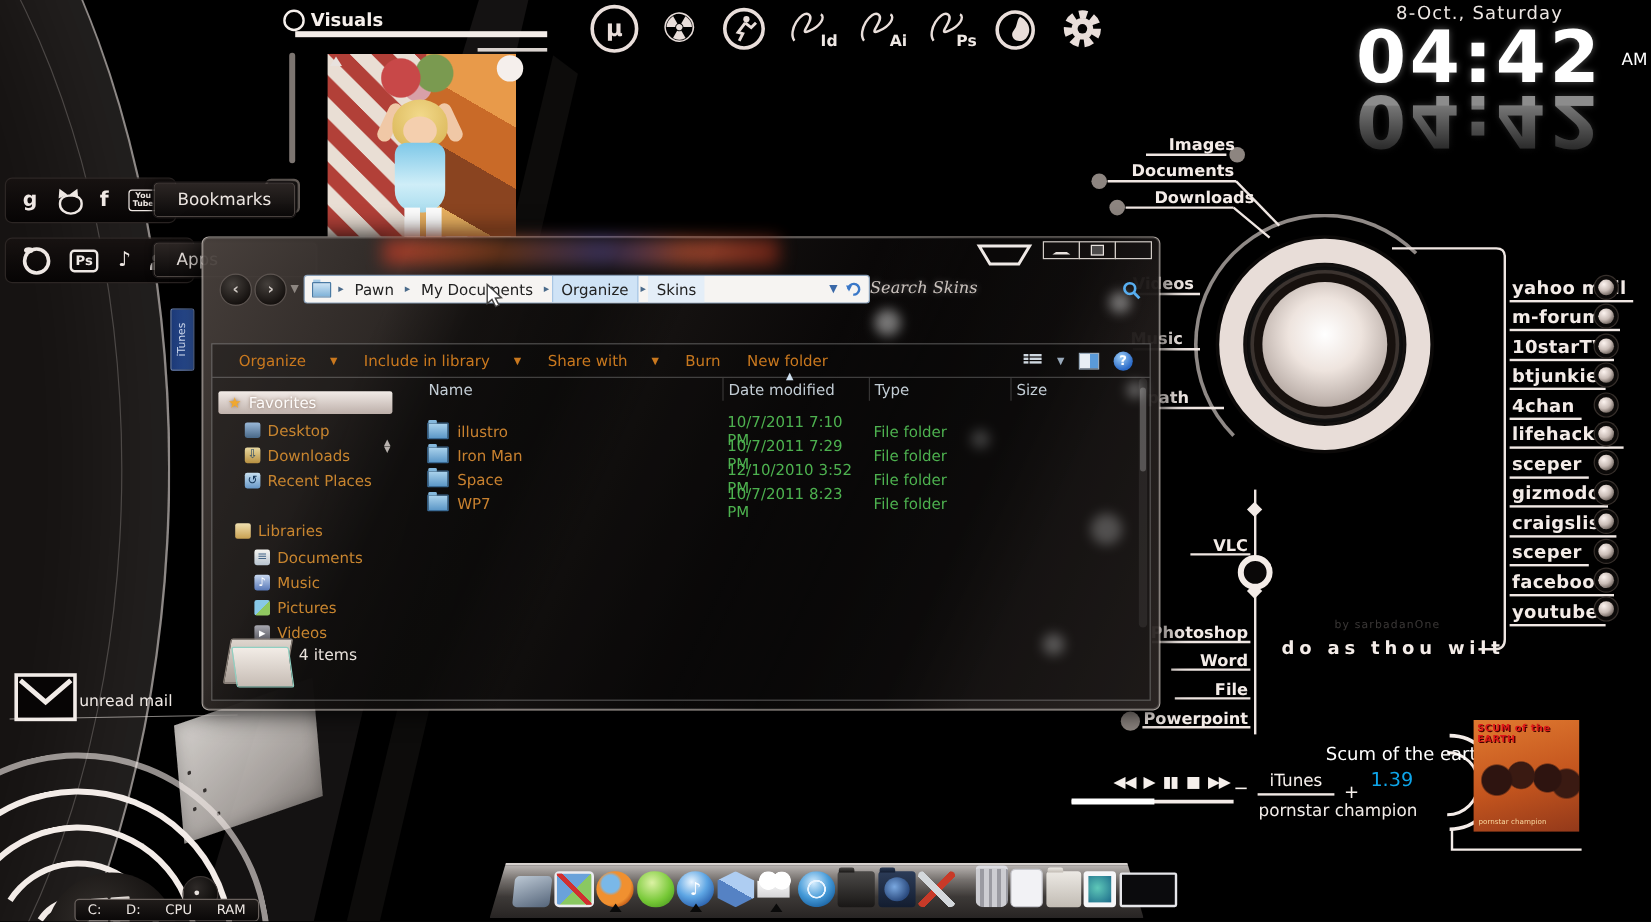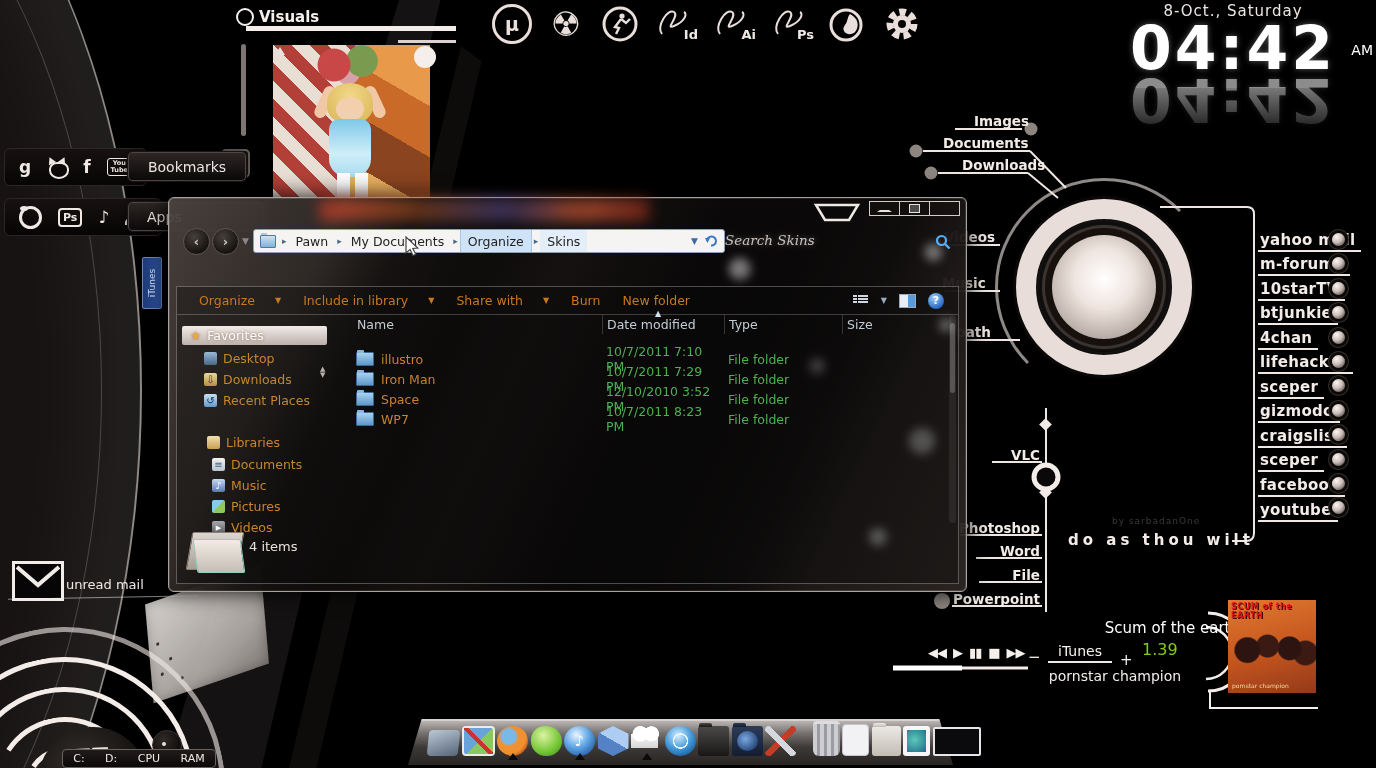--- a/index.html
+++ b/index.html
@@ -135,21 +135,21 @@
   .applbl{width:90px;text-align:right;z-index:3;}
   
   .motto{left:1068px;top:531px;font-size:15px;font-weight:bold;letter-spacing:4px;color:#f4ece8;z-index:3;}
   .credit{left:1112px;top:516px;font-size:9px;color:rgba(205,195,190,.28);letter-spacing:1px;z-index:3;}
   
   .trk{left:1060px;top:619px;width:180px;text-align:right;font-size:15px;color:#fff;z-index:3;}
   .controls{left:928px;top:645px;display:flex;gap:7px;font-size:13px;color:#f6f0ec;z-index:3;letter-spacing:-1px;}
   .psrc{left:1048px;top:643px;font-size:14px;color:#f6f0ec;border-bottom:2px solid #f1e8e4;padding:0 10px 2px;z-index:3;}
   .pminus{left:1028px;top:648px;font-size:15px;color:#f6f0ec;z-index:3;}
   .pplus{left:1120px;top:651px;font-size:15px;color:#f6f0ec;z-index:3;}
-  .ptime{left:1142px;top:640px;font-size:16px;color:#84cc16;z-index:3;}
+  .ptime{left:1142px;top:640px;font-size:16px;color:#0ea5e9;z-index:3;}
   .psub{left:1040px;top:668px;width:150px;text-align:center;font-size:14px;color:#f2ece8;z-index:3;}
   .album{left:1228px;top:600px;width:88px;height:93px;z-index:3;overflow:hidden;
     background:linear-gradient(165deg,#e07a30,#c4551e 55%,#93391a);}
   .album .logo{position:absolute;left:3px;top:2px;font-size:8px;font-weight:bold;color:#e01818;
     text-shadow:1px 1px 0 #400; letter-spacing:.5px;}
   .album .band{position:absolute;left:0;top:24px;width:100%;height:58px;background:
     radial-gradient(circle at 22% 45%,#2e1410 0 16%,transparent 18%),
     radial-gradient(circle at 45% 38%,#3a1a12 0 18%,transparent 20%),
     radial-gradient(circle at 70% 42%,#2e1410 0 16%,transparent 18%),
     radial-gradient(circle at 88% 50%,#3a1a12 0 14%,transparent 16%);}
@@ -712,21 +712,21 @@
           <span>Desktop</span>
         </div>
         <div class="item" style="left:22px;top:85px;">
           <span class="sbic" style="background:linear-gradient(#e8d8a0,#b89040);color:#246;">⇩</span>
           <span>Downloads</span>
         </div>
         <div class="item" style="left:22px;top:106px;">
           <span class="sbic" style="background:linear-gradient(#c8e0f0,#6898c8);color:#135;">↺</span>
           <span>Recent Places</span>
         </div>
-        <div class="item" style="left:25px;top:148px;text-align:center;">
+        <div class="item" style="left:14px;top:148px;text-align:center;">
           <span class="sbic" style="background:linear-gradient(#f0e0b0,#c8a050);"></span>
           <span>Libraries</span>
         </div>
         <div class="item" style="left:30px;top:170px;">
           <span class="sbic" style="background:linear-gradient(#f4f4f0,#b8c4d0);color:#468;">≡</span>
           <span>Documents</span>
         </div>
         <div class="item" style="left:30px;top:191px;">
           <span class="sbic" style="background:linear-gradient(#c8d8f0,#5878b8);color:#fff;">♪</span>
           <span>Music</span>

